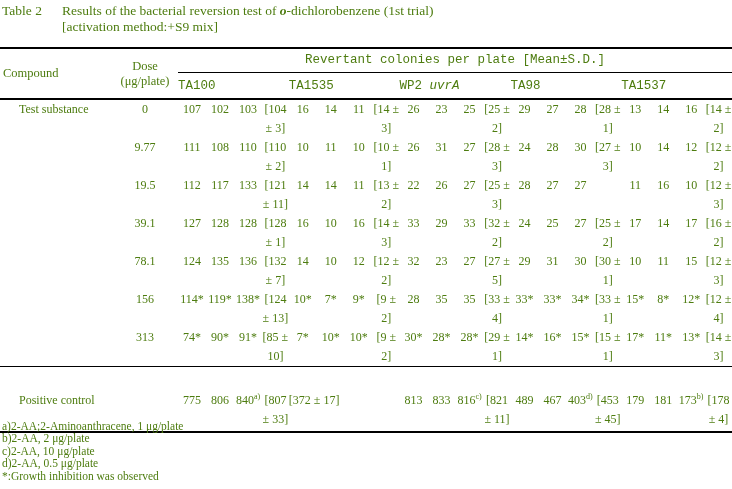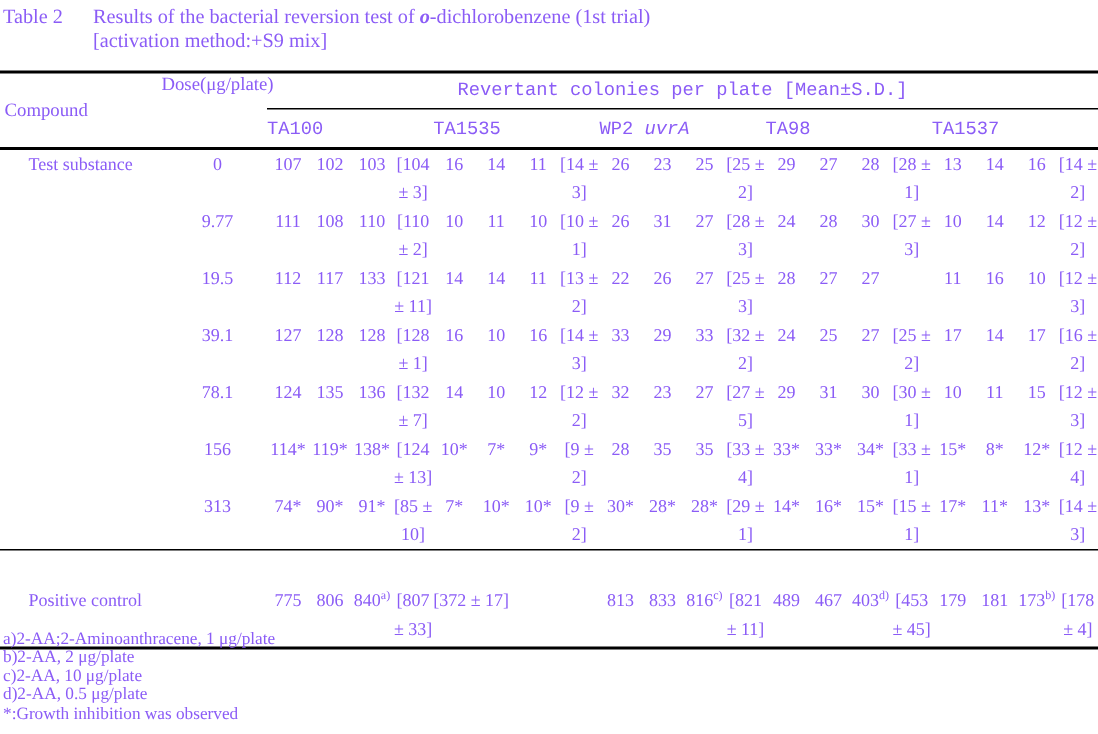--- a/index.html
+++ b/index.html
@@ -1,31 +1,31 @@
 <!DOCTYPE html>
 <html><head>
 <meta charset="utf-8">
 <style>
   html,body{margin:0;padding:0;background:#fff;}
   .page{
-    width:732px;height:489px;background:#ffffff;color:#8b5cf6;
+    width:732px;height:489px;background:#ffffff;color:#4d7c0f;
     font-family:"Liberation Serif", serif;font-size:12px;
     position:relative;overflow:hidden;
   }
   
   .title-block{position:absolute;top:3px;left:2px;display:flex;font-size:13.5px;line-height:16px;}
   .title-label{width:60px;flex:0 0 60px;}
   .title-lines{flex:1;}
   
   .tbl{position:absolute;top:47px;left:0;width:732px;}
   .rule-thick{border-top:2.5px solid #000;height:0;}
   .rule-thin{border-top:1px solid #000;height:0;}
   .hdr{display:flex;height:49px;}
   .hdr-compound{width:112px;flex:0 0 112px;padding-left:3px;display:flex;align-items:center;font-size:12.5px;box-sizing:border-box;}
-  .hdr-dose{width:66px;flex:0 0 66px;display:flex;flex-direction:row;justify-content:center;text-align:center;font-size:12.5px;line-height:15px;}
+  .hdr-dose{width:66px;flex:0 0 66px;display:flex;flex-direction:column;justify-content:center;text-align:center;font-size:12.5px;line-height:15px;}
   .hdr-strains{flex:1;display:flex;flex-direction:column;font-family:Liberation Mono, monospace;}
   .hdr-span{height:23px;line-height:23px;text-align:center;border-bottom:1.5px solid #000;font-size:12.5px;}
   .hdr-names{flex:1;display:flex;align-items:center;}
   .hdr-name{flex:1;text-align:left;font-size:12.5px;}
   
   .drow{display:flex;height:38px;}
   .pcrow{display:flex;height:44px;padding-top:4px;box-sizing:border-box;margin-top:20px;}
   .c-comp{width:112px;flex:0 0 112px;padding-left:19px;line-height:19px;box-sizing:border-box;}
   .c-dose{width:66px;flex:0 0 66px;text-align:center;line-height:19px;}
   .c-strain{flex:1;display:flex;flex-direction:row;}

